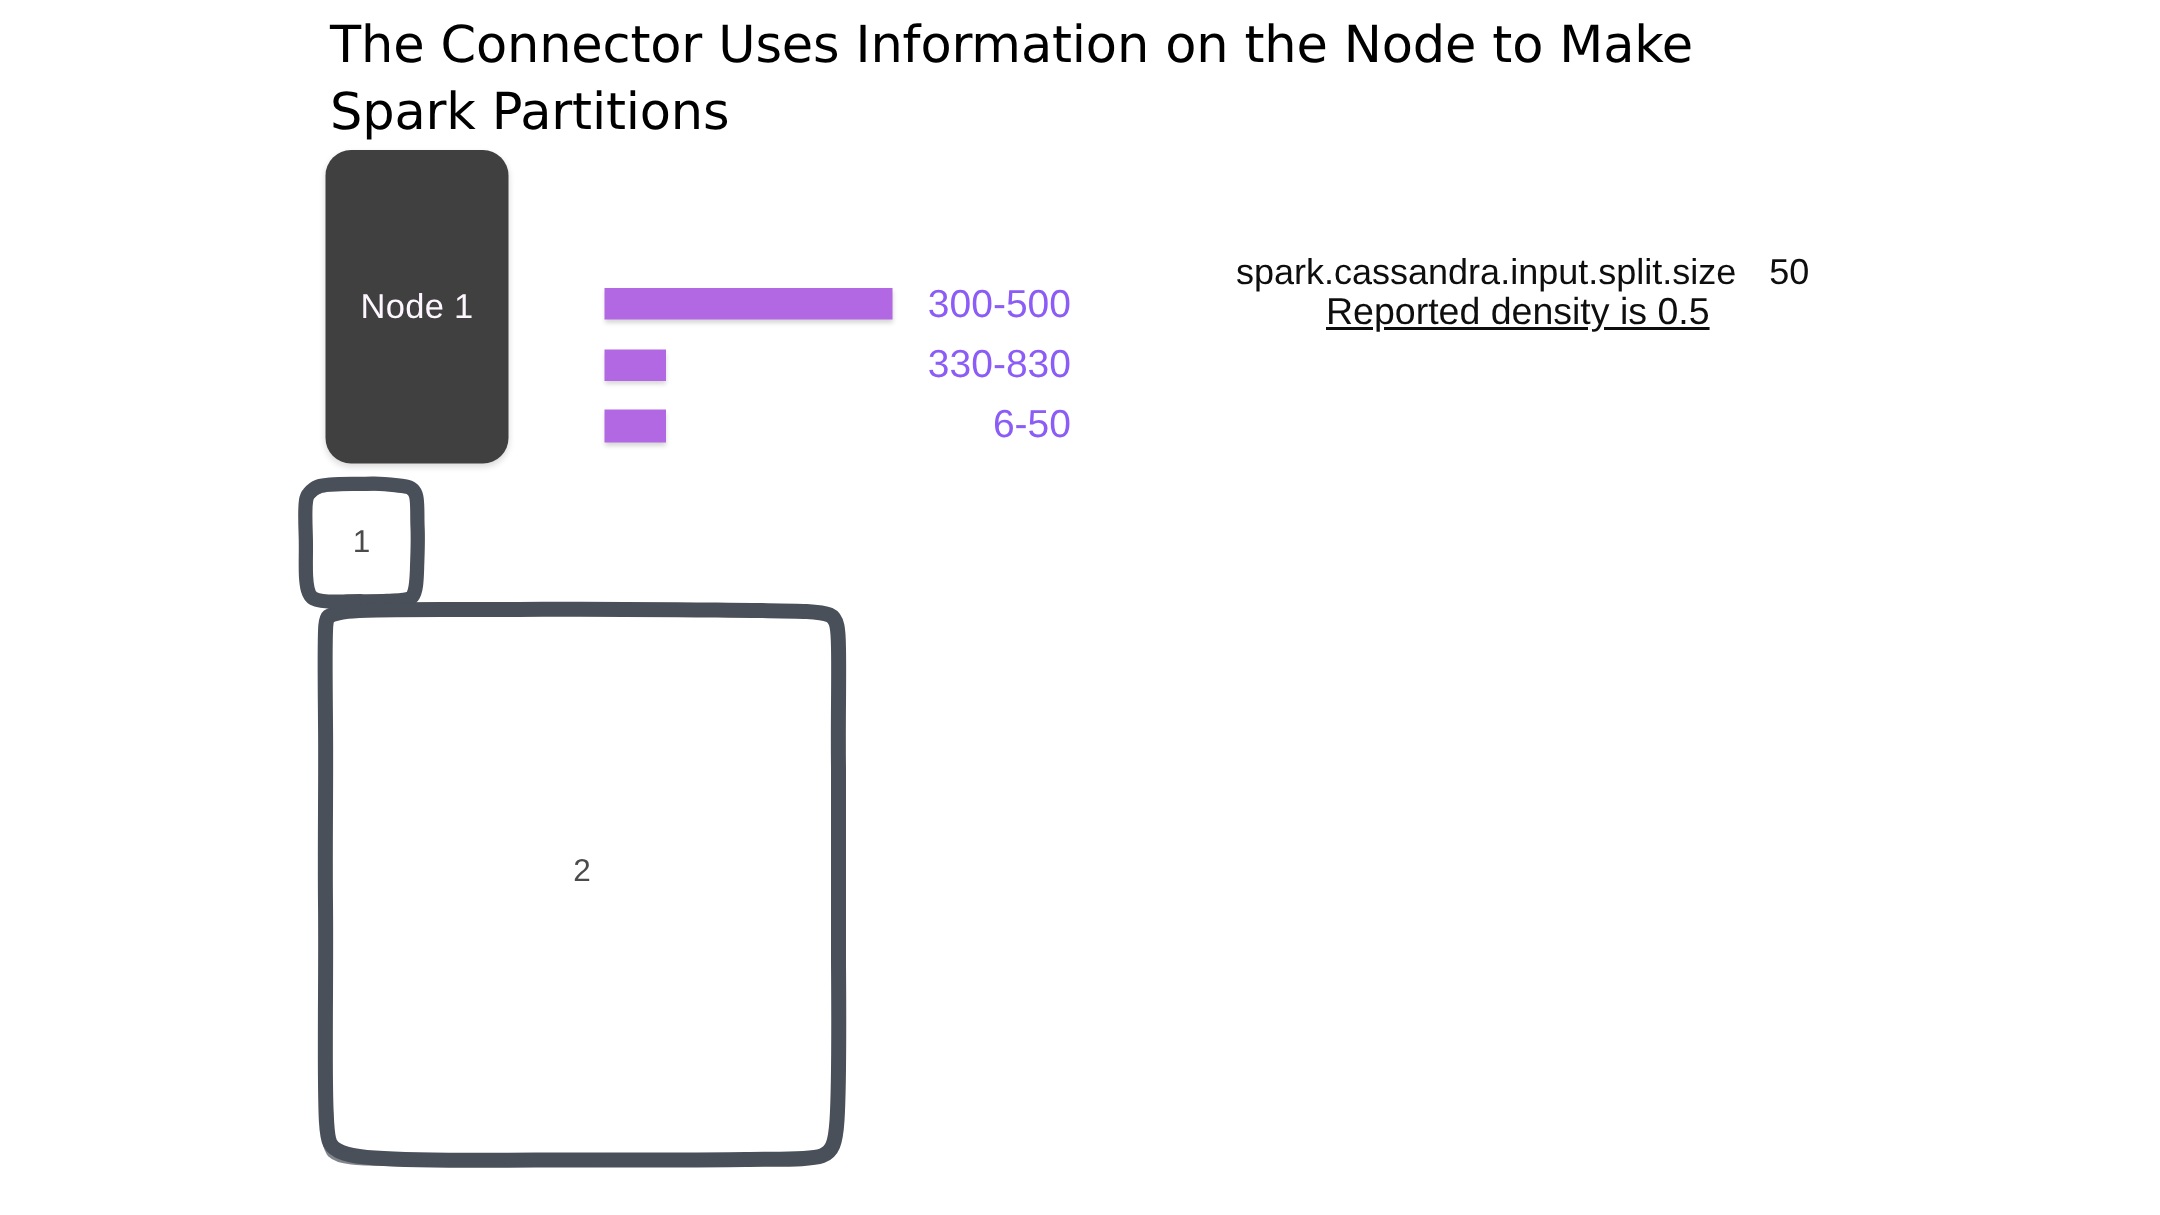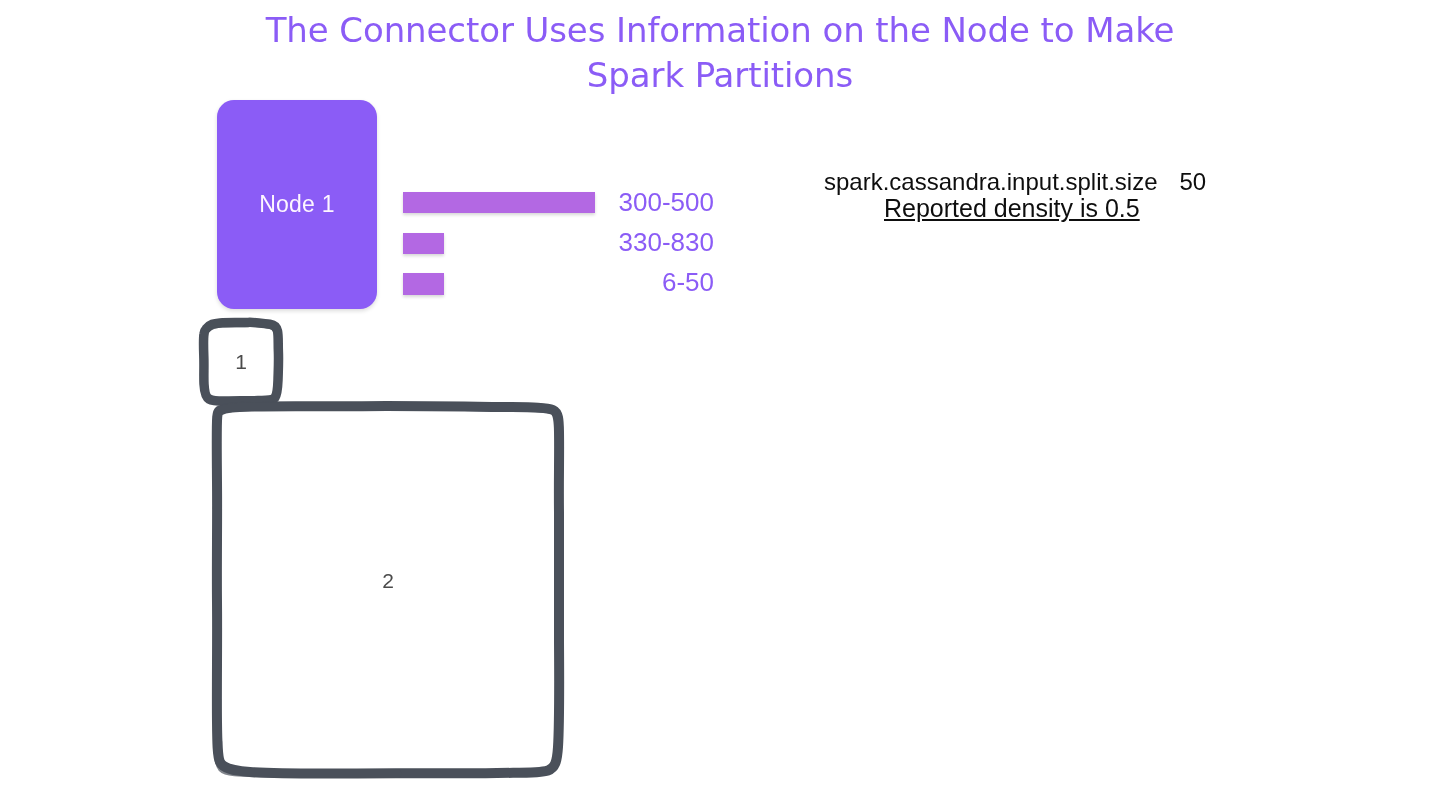--- a/index.html
+++ b/index.html
@@ -19,38 +19,38 @@
     background: #ffffff;
     overflow: hidden;
   }
 
   
   .slide-title {
     position: absolute;
     left: 220px;
     top: 8px;
     width: 1000px;
-    text-align: center;
+    text-align: left;
     font-family: "DejaVu Sans", sans-serif;
     font-size: 34px;
     font-weight: 400;
     line-height: 1.32;
-    color: #8b5cf6;
+    color: #000000;
     letter-spacing: -0.1px;
     white-space: pre-line;
   }
 
   
   .node-card {
     position: absolute;
     left: 217px;
     top: 100px;
-    width: 160px;
+    width: 122px;
     height: 209px;
-    background: #8b5cf6;
+    background: #404040;
     border-radius: 17px;
     box-shadow: 0 2px 4px rgba(0,0,0,0.14);
     display: flex;
     align-items: center;
     justify-content: center;
   }
   .node-card-label {
     font-family: "Liberation Sans", sans-serif;
     font-size: 23px;
     color: #fdf6ff;

